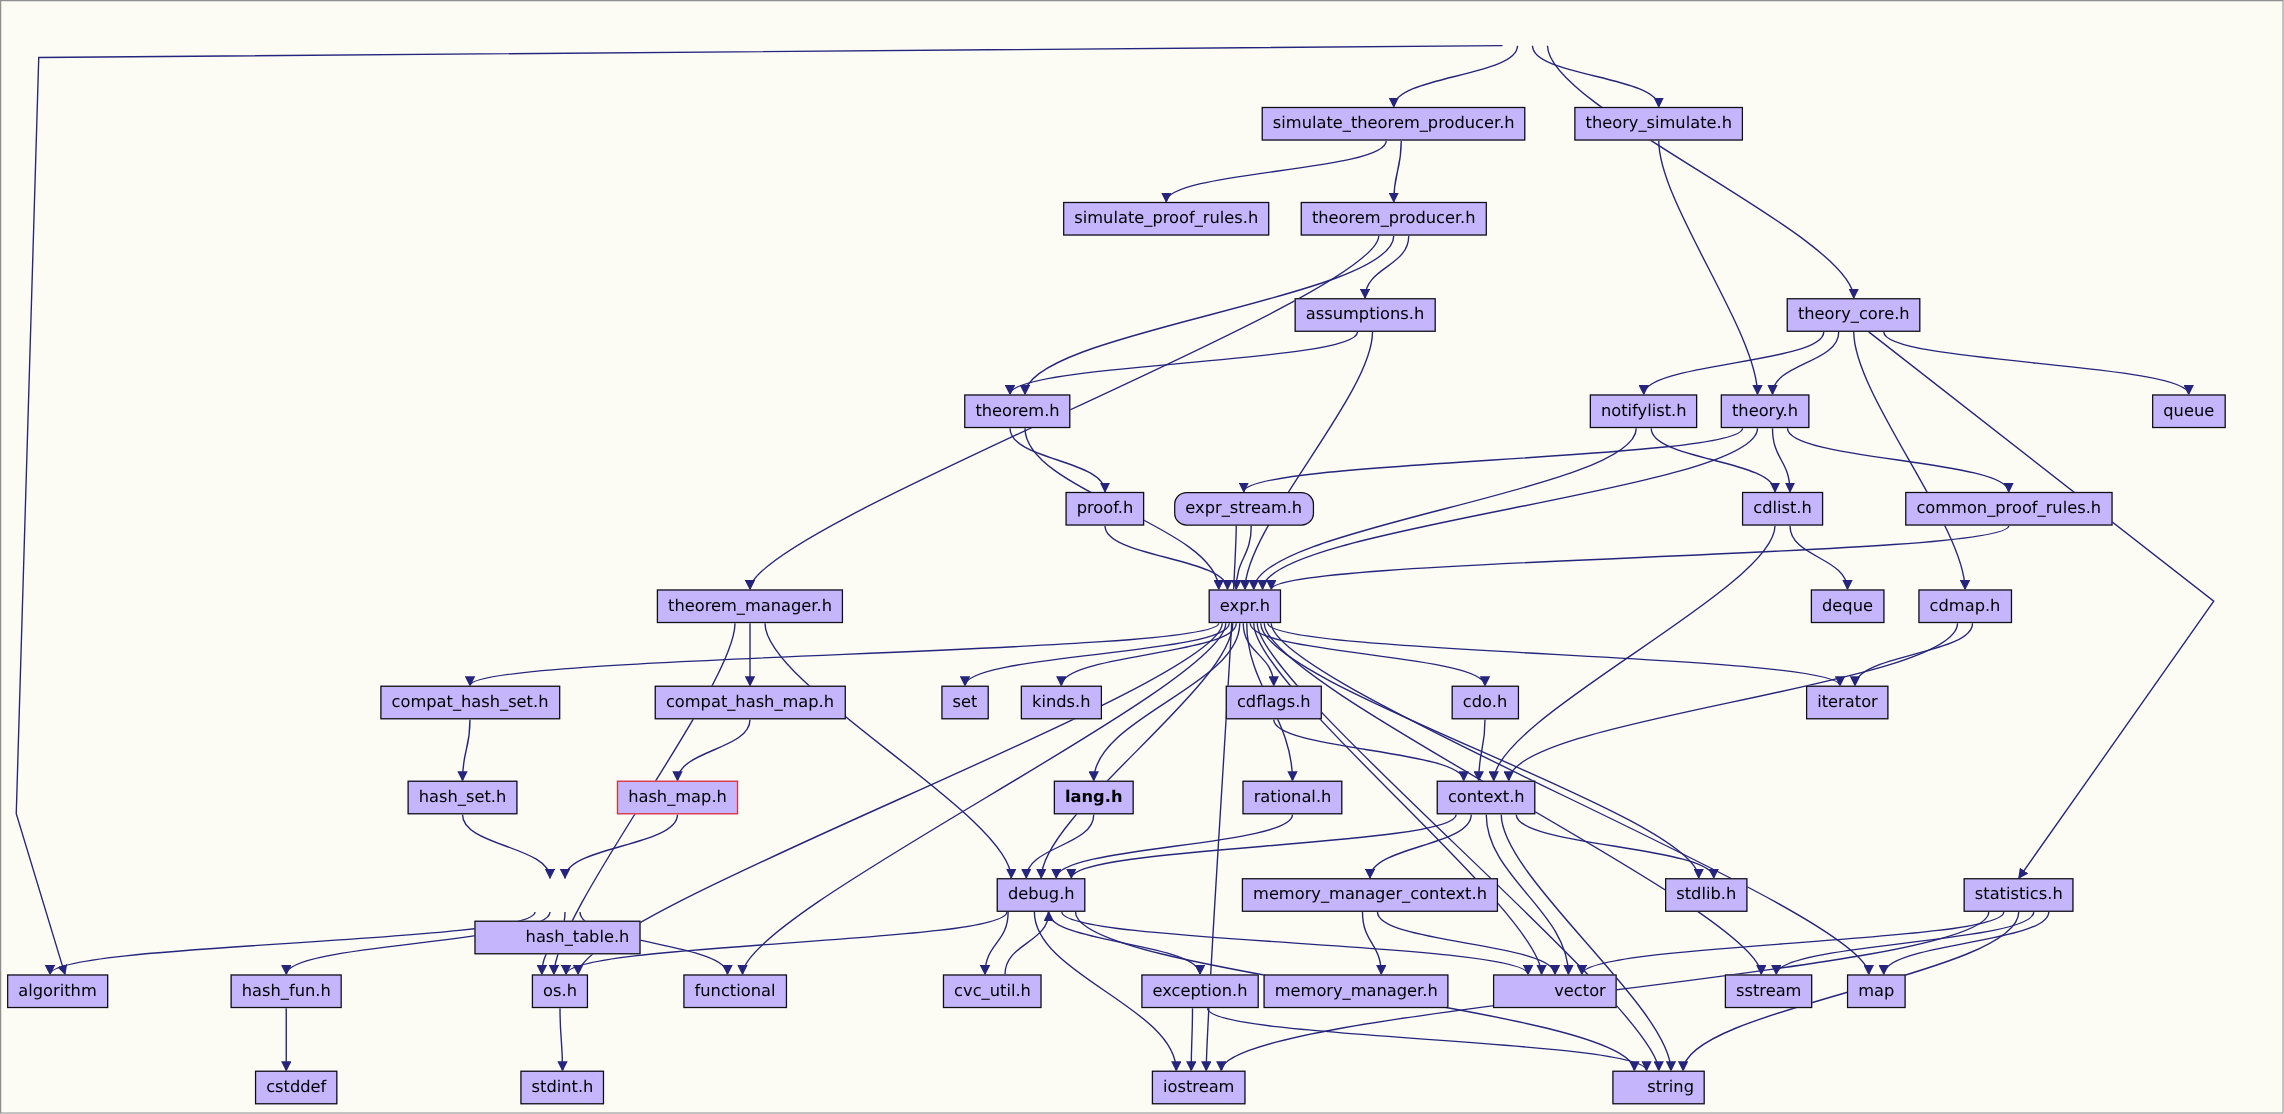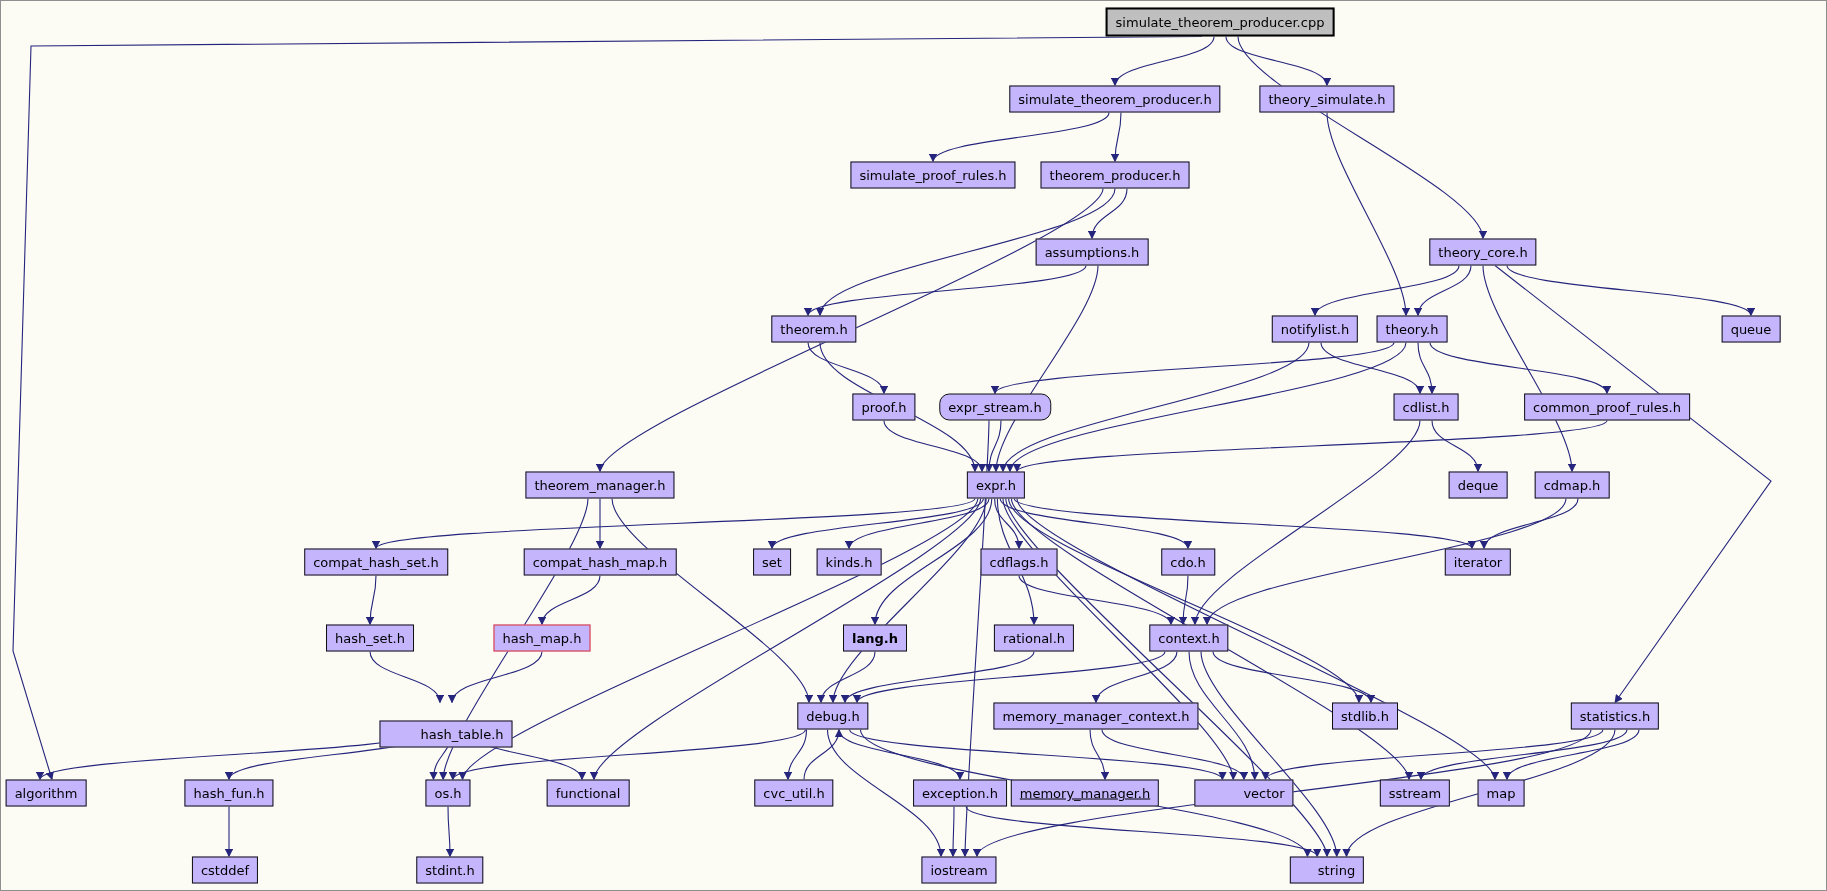--- a/index.html
+++ b/index.html
@@ -126,21 +126,20 @@
       <path class="edge" d="M859.5,728.5 C859.5,778.5 1306.5,805.5 1306.5,855.5" marker-end="url(#arrow)"></path>
       <path class="edge" d="M848.5,728.5 C848.5,753.5 1221.5,753.5 1221.5,778.5" marker-end="url(#arrow)"></path>
       <path class="edge" d="M953,805.5 C953,830.5 952,830.5 952,855.5" marker-end="url(#arrow)"></path>
       <path class="edge" d="M965,805.5 C965,830.5 1316.25,830.5 1316.25,855.5" marker-end="url(#arrow)"></path>
       <path class="edge" d="M1638,728.5 C1638,753.5 1506,753.5 1506,778.5" marker-end="url(#arrow)"></path>
       <path class="edge" d="M1626,728.5 C1626,753.5 1420,753.5 1420,778.5" marker-end="url(#arrow)"></path>
       <path class="edge" d="M1602,728.5 C1602,753.5 1264.5,753.5 1264.5,778.5" marker-end="url(#arrow)"></path>
       <path class="edge" d="M1614,728.5 C1614,778.5 1345.5,805.5 1345.5,855.5" marker-end="url(#arrow)"></path>
       <path class="edge" d="M1590,728.5 C1590,778.5 976,805.5 976,855.5" marker-end="url(#arrow)"></path>
     </svg>
-<div class="node root" style="left: 1219px; top: 21px;">simulate_theorem_producer.cpp</div>
     <div class="node" style="left: 1114px; top: 98px;">simulate_theorem_producer.h</div>
     <div class="node" style="left: 1326px; top: 98px;">theory_simulate.h</div>
     <div class="node" style="left: 932px; top: 174px;">simulate_proof_rules.h</div>
     <div class="node" style="left: 1114px; top: 174px;">theorem_producer.h</div>
     <div class="node" style="left: 1091px; top: 251px;">assumptions.h</div>
     <div class="node" style="left: 1482px; top: 251px;">theory_core.h</div>
     <div class="node" style="left: 813px; top: 328px;">theorem.h</div>
     <div class="node" style="left: 1314px; top: 328px;">notifylist.h</div>
     <div class="node" style="left: 1411px; top: 328px;">theory.h</div>
     <div class="node system" style="left: 1750px; top: 328px;">queue</div>
@@ -157,32 +156,32 @@
     <div class="node system" style="left: 771px; top: 561px;">set</div>
     <div class="node" style="left: 848px; top: 561px;">kinds.h</div>
     <div class="node" style="left: 1018px; top: 561px;">cdflags.h</div>
     <div class="node" style="left: 1187px; top: 561px;">cdo.h</div>
     <div class="node system" style="left: 1477px; top: 561px;">iterator</div>
     <div class="node" style="left: 369px; top: 637px;">hash_set.h</div>
     <div class="node highlight" style="left: 541px; top: 637px;">hash_map.h</div>
     <div class="node" style="left: 874px; top: 637px; font-weight: bold;">lang.h</div>
     <div class="node" style="left: 1033px; top: 637px;">rational.h</div>
     <div class="node" style="left: 1188px; top: 637px;">context.h</div>
-    <div class="node" style="left: 445px; top: 733px; padding-left: 40px;">hash_table.h</div>
+    <div class="node" style="left: 445px; top: 749px; padding-left: 40px;">hash_table.h</div>
     <div class="node" style="left: 832px; top: 715px;">debug.h</div>
     <div class="node" style="left: 1095px; top: 715px;">memory_manager_context.h</div>
     <div class="node system" style="left: 1364px; top: 715px;">stdlib.h</div>
     <div class="node" style="left: 1614px; top: 715px;">statistics.h</div>
     <div class="node system" style="left: 45px; top: 792px;">algorithm</div>
     <div class="node" style="left: 228px; top: 792px;">hash_fun.h</div>
     <div class="node" style="left: 447px; top: 792px;">os.h</div>
     <div class="node system" style="left: 587px; top: 792px;">functional</div>
     <div class="node" style="left: 793px; top: 792px;">cvc_util.h</div>
     <div class="node" style="left: 959px; top: 792px;">exception.h</div>
-    <div class="node" style="left: 1084px; top: 792px; text-decoration: underline;">memory_manager.h</div>
+    <div class="node" style="left: 1084px; top: 792px;">memory_manager.h</div>
     <div class="node system" style="left: 1243px; top: 792px; padding-left: 48px;">vector</div>
     <div class="node system" style="left: 1414px; top: 792px;">sstream</div>
     <div class="node system" style="left: 1500px; top: 792px;">map</div>
-    <div class="node system" style="left: 224px; top: 869px;">cstddef</div>
+    <div class="node system" style="left: 236px; top: 869px;">cstddef</div>
     <div class="node system" style="left: 449px; top: 869px;">stdint.h</div>
     <div class="node system" style="left: 958px; top: 869px;">iostream</div>
     <div class="node system" style="left: 1326px; top: 869px; padding-left: 27px;">string</div>
   </div>
 
 </body></html>

